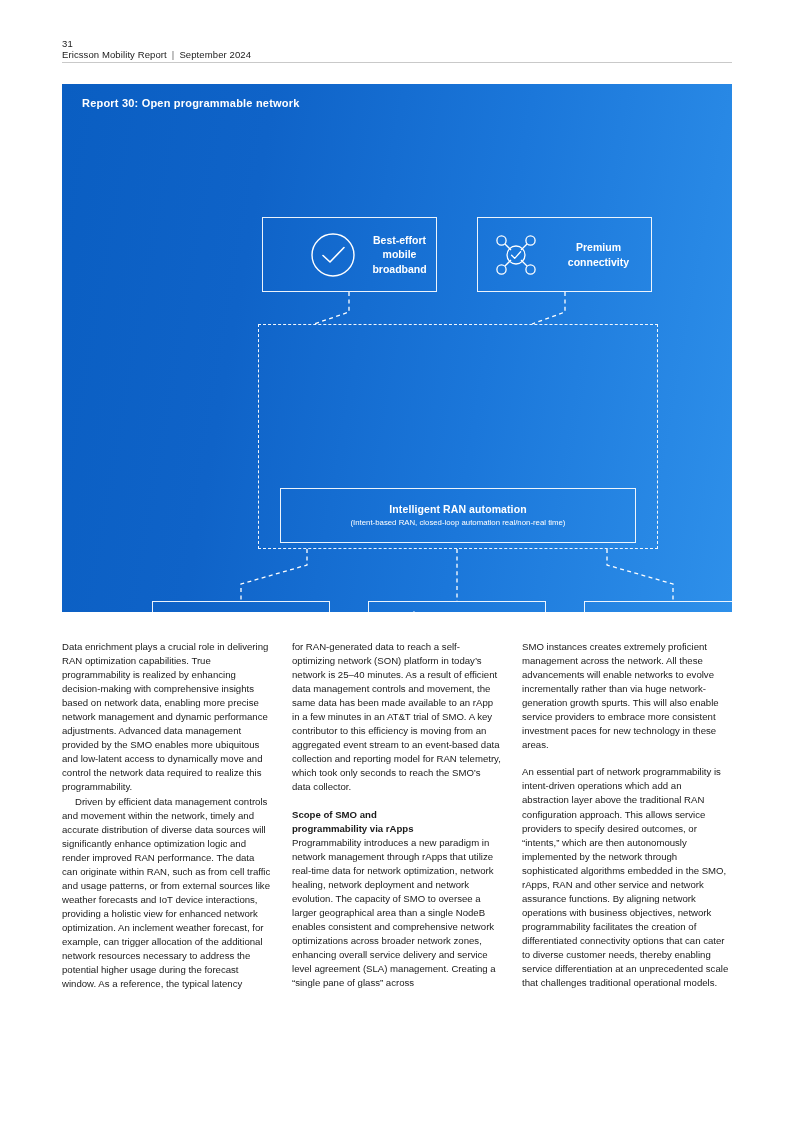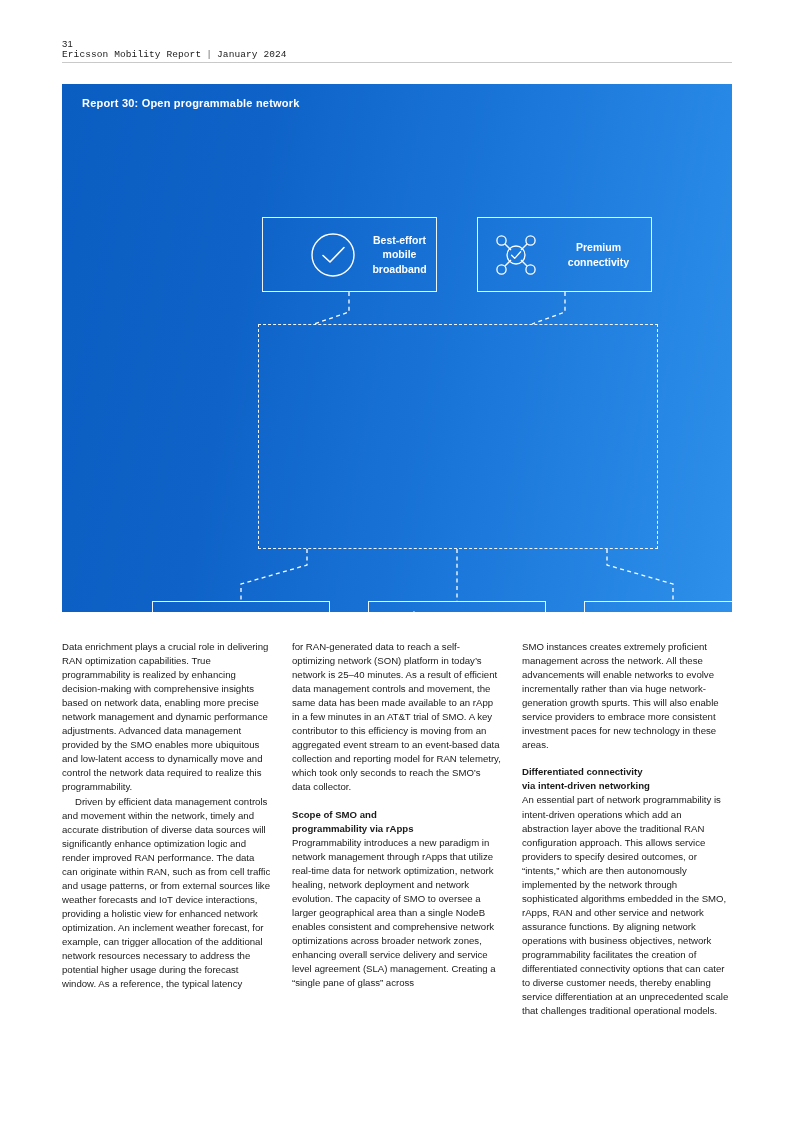--- a/index.html
+++ b/index.html
@@ -25,21 +25,21 @@
     height: 22px;
     display: flex;
     align-items: flex-start;
     justify-content: space-between;
     font-size: 9.5px;
     letter-spacing: 0.1px;
     color: #1a1a1a;
     flex-direction: column;
   }
   .page-number { font-size: 9.5px; }
-  .header-right { display: flex; gap: 5px; align-items: baseline; font-family: Liberation Mono, monospace; }
+  .header-right { display: flex; gap: 5px; align-items: baseline; }
   .header-sep { color: #6a6a6a; }
   .header-rule {
     position: absolute;
     left: 62px;
     top: 62px;
     width: 670px;
     height: 1px;
     background: #c9c9c9;
   }
 
@@ -181,21 +181,21 @@
   .spacer-block { height: 13px; }
 </style>
 </head>
 <body>
 
 <div class="page-header">
   <div class="page-number">31</div>
   <div class="header-right">
     <span>Ericsson Mobility Report</span>
     <span class="header-sep">|</span>
-    <span>January 2024</span>
+    <span>September 2024</span>
   </div>
 </div>
 <div class="header-rule"></div>
 
 <div class="figure">
 
   <div class="figure-title">Report 30: Open programmable network</div>
 
   <svg class="connector-layer" viewBox="0 0 670 528">
     <g stroke="#ffffff" stroke-width="1.3" fill="none" stroke-dasharray="4,3.4">
@@ -238,20 +238,24 @@
     </div>
     <div class="top-label">
       <span class="nl">Premium<br>connectivity</span>
     </div>
   </div>
 
   <div class="dashed-container"></div>
 
 
 
+  <div class="box box-mid" id="box-intelligent">
+    <div class="mid-title">Intelligent RAN automation</div>
+    <div class="mid-sub nl">(Intent-based RAN, closed-loop automation real/non-real time)</div>
+  </div>
 
   <div class="box box-bottom" id="box-programmability">
     
     
   </div>
 
   <div class="box box-bottom" id="box-efficiency">
     <div class="bottom-icon">
       <svg width="48" height="52" viewBox="0 0 48 52">
         <path d="M 30 3 L 7 29 L 20 29 L 16 49 L 40 23 L 26 23 Z" fill="none" stroke="#ffffff" stroke-width="1.5" stroke-linejoin="round"></path>
@@ -294,17 +298,16 @@
   <div class="col">
     <p>for RAN-generated data to reach a self-optimizing network (SON) platform in today’s network is 25–40 minutes. As a result of efficient data management controls and movement, the same data has been made available to an rApp in a few minutes in an AT&amp;T trial of SMO. A key contributor to this efficiency is moving from an aggregated event stream to an event-based data collection and reporting model for RAN telemetry, which took only seconds to reach the SMO’s data collector.</p>
     <div class="spacer-block"></div>
     <h4 class="nl">Scope of SMO and<br>programmability via rApps</h4>
     <p>Programmability introduces a new paradigm in network management through rApps that utilize real-time data for network optimization, network healing, network deployment and network evolution. The capacity of SMO to oversee a larger geographical area than a single NodeB enables consistent and comprehensive network optimizations across broader network zones, enhancing overall service delivery and service level agreement (SLA) management. Creating a “single pane of glass” across</p>
   </div>
 
   <div class="col">
     <p>SMO instances creates extremely proficient management across the network. All these advancements will enable networks to evolve incrementally rather than via huge network-generation growth spurts. This will also enable service providers to embrace more consistent investment paces for new technology in these areas.</p>
     <div class="spacer-block"></div>
-    <h4 class="nl">Differentiated connectivity<br>via intent-driven networking</h4>
     <p>An essential part of network programmability is intent-driven operations which add an abstraction layer above the traditional RAN configuration approach. This allows service providers to specify desired outcomes, or “intents,” which are then autonomously implemented by the network through sophisticated algorithms embedded in the SMO, rApps, RAN and other service and network assurance functions. By aligning network operations with business objectives, network programmability facilitates the creation of differentiated connectivity options that can cater to diverse customer needs, thereby enabling service differentiation at an unprecedented scale that challenges traditional operational models.</p>
   </div>
 
 </div>
 
 </body></html>

